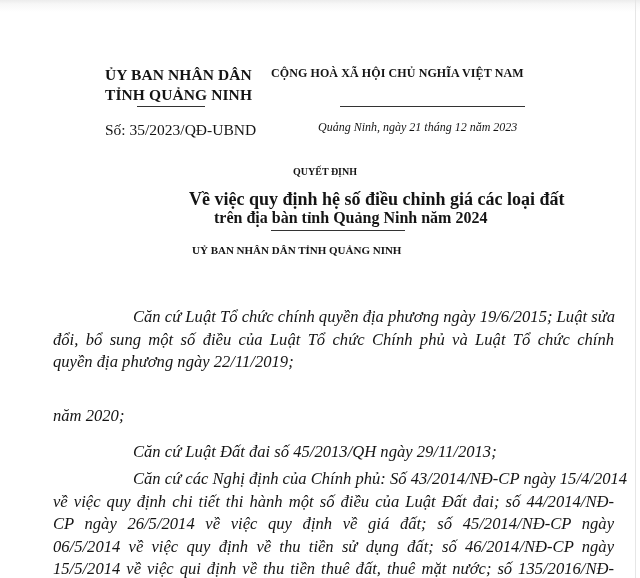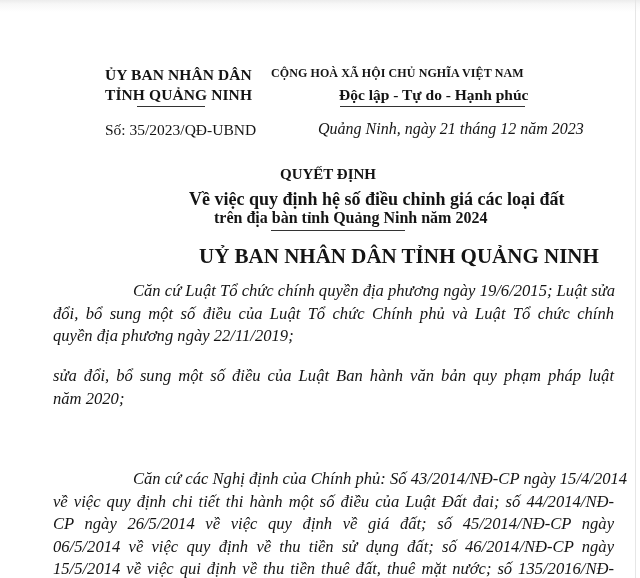--- a/index.html
+++ b/index.html
@@ -67,41 +67,42 @@
 
 <div class="page">
   <div class="scan-edge-right"></div>
 
   <div class="abs agency-line" style="left:105px; top:66px;">ỦY BAN NHÂN DÂN</div>
   <div class="abs agency-line" style="left:105px; top:86px;">TỈNH QUẢNG NINH</div>
   <div class="rule" style="left:137px; width:68px; top:106px;"></div>
   <div class="abs" style="left:105px; top:121px; font-size:15.5px;">Số: 35/2023/QĐ-UBND</div>
 
   <div class="abs agency-line" style="left:271px; top:66px; font-size:12px;">CỘNG HOÀ XÃ HỘI CHỦ NGHĨA VIỆT NAM</div>
-  <div class="abs bold" style="left:339px; top:86px; font-size:15.5px;">Độc lập - Tự do - Hạnh phúc</div>
   <div class="rule" style="left:340px; width:185px; top:106px;"></div>
-  <div class="abs ital" style="left:318px; top:120px; font-size:16px;">Quảng Ninh, ngày 21 tháng 12 năm 2023</div>
+  <div class="abs ital" style="left:318px; top:120px; font-size:12px;">Quảng Ninh, ngày 21 tháng 12 năm 2023</div>
 
-  <div class="abs bold" style="left:280px; top:166px; font-size:15px;">QUYẾT ĐỊNH</div>
+  <div class="abs bold" style="left:293px; top:166px; font-size:10px;">QUYẾT ĐỊNH</div>
   <div class="abs bold" style="left:189px; top:189px; font-size:18px;">Về việc quy định hệ số điều chỉnh giá các loại đất</div>
   <div class="abs bold" style="left:214px; top:209px; font-size:16px;">trên địa bàn tỉnh Quảng Ninh năm 2024</div>
   <div class="rule" style="left:271px; width:134px; top:230px;"></div>
-  <div class="abs bold" style="left:199px; top:244px; font-size:21px;font-family:Liberation Serif, serif;">UỶ BAN NHÂN DÂN TỈNH QUẢNG NINH</div>
+  <div class="abs bold" style="left:192px; top:244px; font-size:11px;font-family:Liberation Serif, serif;">UỶ BAN NHÂN DÂN TỈNH QUẢNG NINH</div>
 
-  <div class="body-para" style="top:280px;">
+  <div class="body-para" style="top:306px;">
     <span class="line indent" style="padding-left:114px;">Căn cứ Luật Tổ chức chính quyền địa phương ngày 19/6/2015; Luật sửa</span>
     <span class="line" style="padding-left:34px;">đổi, bổ sung một số điều của Luật Tổ chức Chính phủ và Luật Tổ chức chính</span>
     <span class="line last" style="padding-left:34px;">quyền địa phương ngày 22/11/2019;</span>
   </div>
 
   <div class="body-para" style="top:365px;">
-    <span class="line" style="padding-left:34px;">sửa đổi, bổ sung một số điều của Luật Ban hành văn bản quy phạm pháp luật</span>
-    <span class="line last" style="padding-left:34px;">năm 2020;</span>
+    <span class="line last" style="padding-left:34px;margin-top:40px;">năm 2020;</span>
   </div>
 
+  <div class="body-para" style="top:441px;">
+    <span class="line last" style="padding-left:114px;">Căn cứ Luật Đất đai số 45/2013/QH ngày 29/11/2013;</span>
+  </div>
 
   <div class="body-para" style="top:468px;">
     <span class="line" style="padding-left:114px;">Căn cứ các Nghị định của Chính phủ: Số 43/2014/NĐ-CP ngày 15/4/2014</span>
     <span class="line" style="padding-left:34px;">về việc quy định chi tiết thi hành một số điều của Luật Đất đai; số 44/2014/NĐ-</span>
     <span class="line" style="padding-left:34px;">CP ngày 26/5/2014 về việc quy định về giá đất; số 45/2014/NĐ-CP ngày</span>
     <span class="line" style="padding-left:34px;">06/5/2014 về việc quy định về thu tiền sử dụng đất; số 46/2014/NĐ-CP ngày</span>
     <span class="line" style="padding-left:34px;">15/5/2014 về việc qui định về thu tiền thuê đất, thuê mặt nước; số 135/2016/NĐ-</span>
 
   </div>
 </div>

